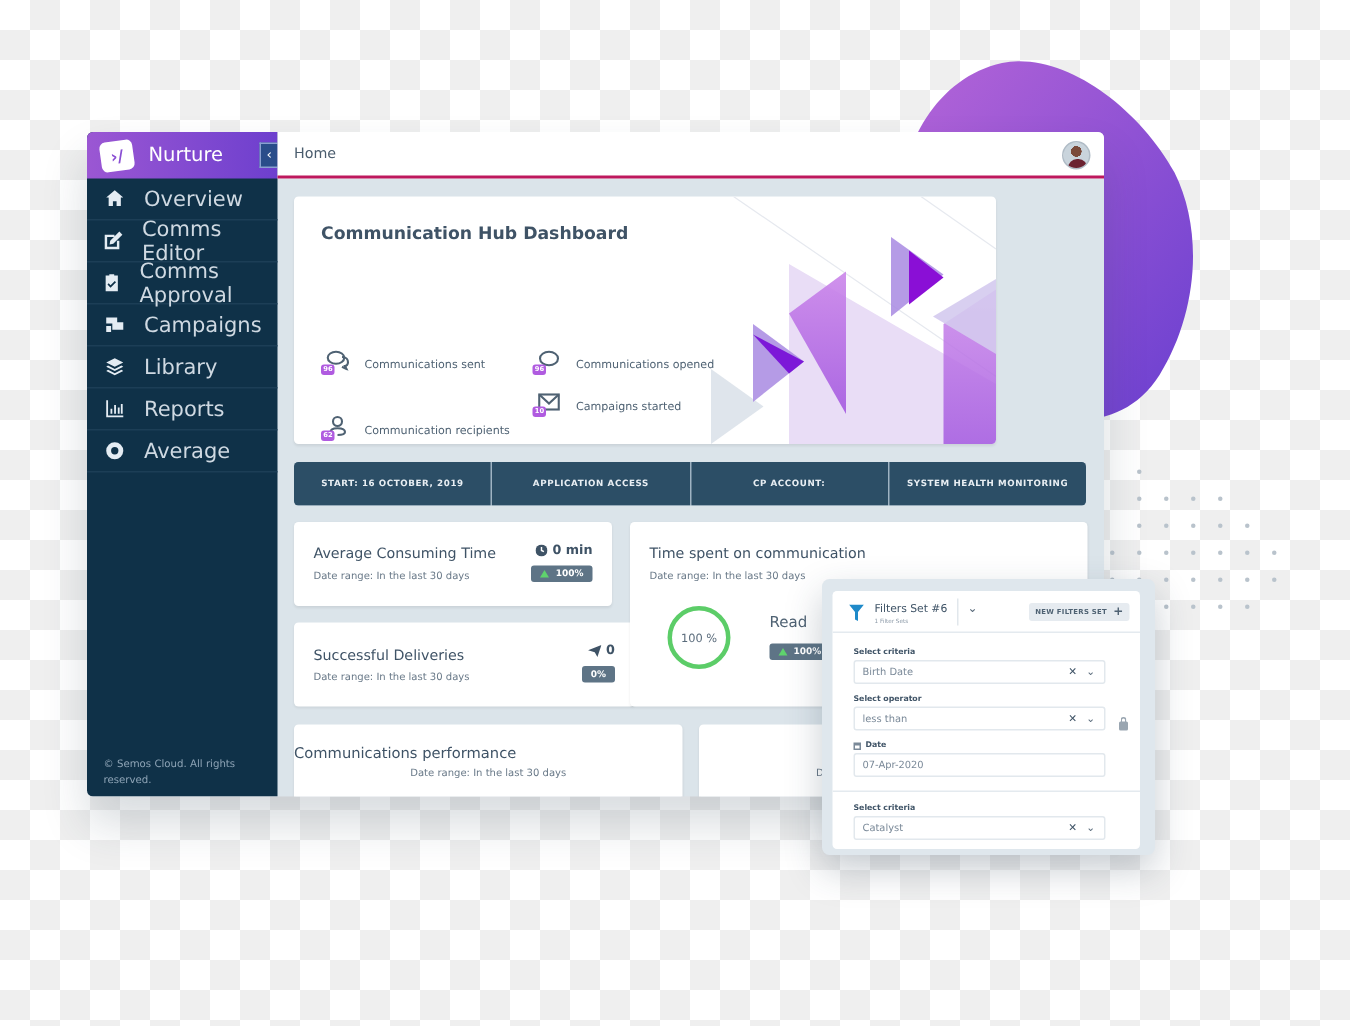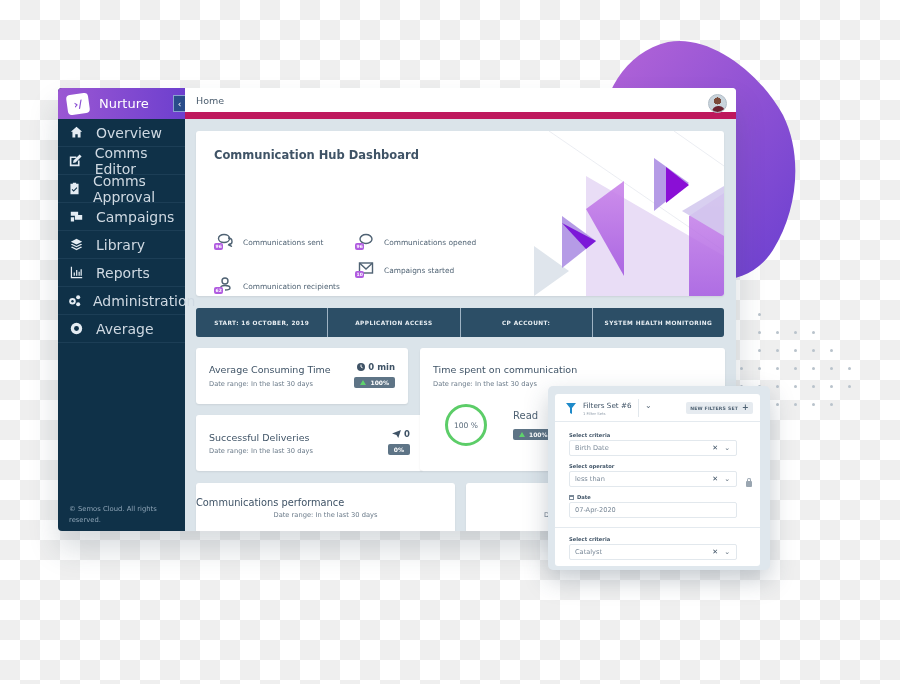--- a/index.html
+++ b/index.html
@@ -49,32 +49,32 @@
     border-bottom: 1px solid #1c3e56; color: #cfd9e2; font-size: 14px; cursor: pointer;
   }
   .nav-icon { width: 16px; height: 16px; color: #e4ecf3; display: flex; align-items: center; justify-content: center; margin-right: 12px; }
   .nav-icon svg { width: 13px; height: 13px; fill: #e4ecf3; }
   .copyright {
     position: absolute; left: 11px; top: 416px; width: 100px; color: #8ea4b6; font-size: 6.8px; line-height: 11px;
   }
 
   .topbar {
     position: absolute; left: 127px; top: 0; right: 0; height: 31px; background: #fff;
-    display: flex; align-items: center; padding-left: 11px; border-bottom: 7px solid #be185d;
+    display: flex; align-items: center; padding-left: 11px; border-bottom: 2px solid #be185d;
   }
   .topbar-title { font-size: 9.5px; color: #4a5c6d; }
   .avatar {
     position: absolute; right: 9px; top: 6px; width: 19px; height: 19px; border-radius: 50%;
     background: radial-gradient(circle at 50% 35%, #7a4a3a 0 25%, #c9d4dc 26%);
     overflow: hidden; border: 1px solid #b0bcc6;
   }
   .avatar::after { content: ""; position: absolute; left: 3px; top: 11px; width: 13px; height: 10px; border-radius: 6px 6px 0 0; background: #6b2230; }
 
   .card { position: absolute; background: #fff; border-radius: 3px; box-shadow: 0 1px 2px rgba(0,0,0,0.08); }
-  .hero { left: 138px; top: 43px; width: 528px; height: 165px; overflow: hidden; }
+  .hero { left: 138px; top: 43px; width: 468px; height: 165px; overflow: hidden; }
   .hero-title { position: absolute; left: 18px; top: 17px; font-size: 11.5px; color: #3f5366; }
   .hero-desc { position: absolute; left: 18px; top: 45px; width: 270px; font-size: 7.6px; line-height: 12.5px; color: #7a8998; }
   .stat { position: absolute; display: flex; align-items: center; font-size: 7.4px; color: #4f6273; }
   .stat-ico { position: relative; width: 20px; height: 18px; margin-right: 9px; }
   .stat-ico svg { width: 16px; height: 14px; position: absolute; left: 3px; top: 0; stroke: #4f6273; fill: none; stroke-width: 1.4; }
   .stat-badge {
     position: absolute; left: 0; top: 10px; background: #b05be0; color: #fff; font-size: 4.5px;
     padding: 1px 1.5px; border-radius: 2px; font-weight: bold;
   }
   .hero-art { position: absolute; right: 0; top: 0; width: 230px; height: 165px; }
@@ -213,31 +213,20 @@
       <span class="nav-icon">
           <svg viewBox="0 0 16 16">
             <path d="M1 1 H2.5 V13.5 H15 V15 H1 Z M4.5 8 H6 V12 H4.5 Z M7.5 5 H9 V12 H7.5 Z M10.5 7 H12 V12 H10.5 Z M13 4 H14.5 V12 H13 Z"></path>
           </svg>
         </span>
       <span>Reports</span>
     </div>
     <div class="nav-item">
       <span class="nav-icon">
           <svg viewBox="0 0 16 16">
-            <circle cx="5.5" cy="9" r="4"></circle>
-            <circle cx="5.5" cy="9" r="1.5" fill="#0f3148"></circle>
-            <circle cx="12.5" cy="4" r="2.5"></circle>
-            <circle cx="12.5" cy="12.5" r="2.5"></circle>
-          </svg>
-        </span>
-      <span>Administration</span>
-    </div>
-    <div class="nav-item">
-      <span class="nav-icon">
-          <svg viewBox="0 0 16 16">
             <circle cx="8" cy="8" r="7"></circle>
             <circle cx="8" cy="8" r="3" fill="#0f3148"></circle>
           </svg>
         </span>
       <span>Average</span>
     </div>
 
     <div class="copyright">© Semos Cloud. All rights reserved.</div>
   </aside>
 

